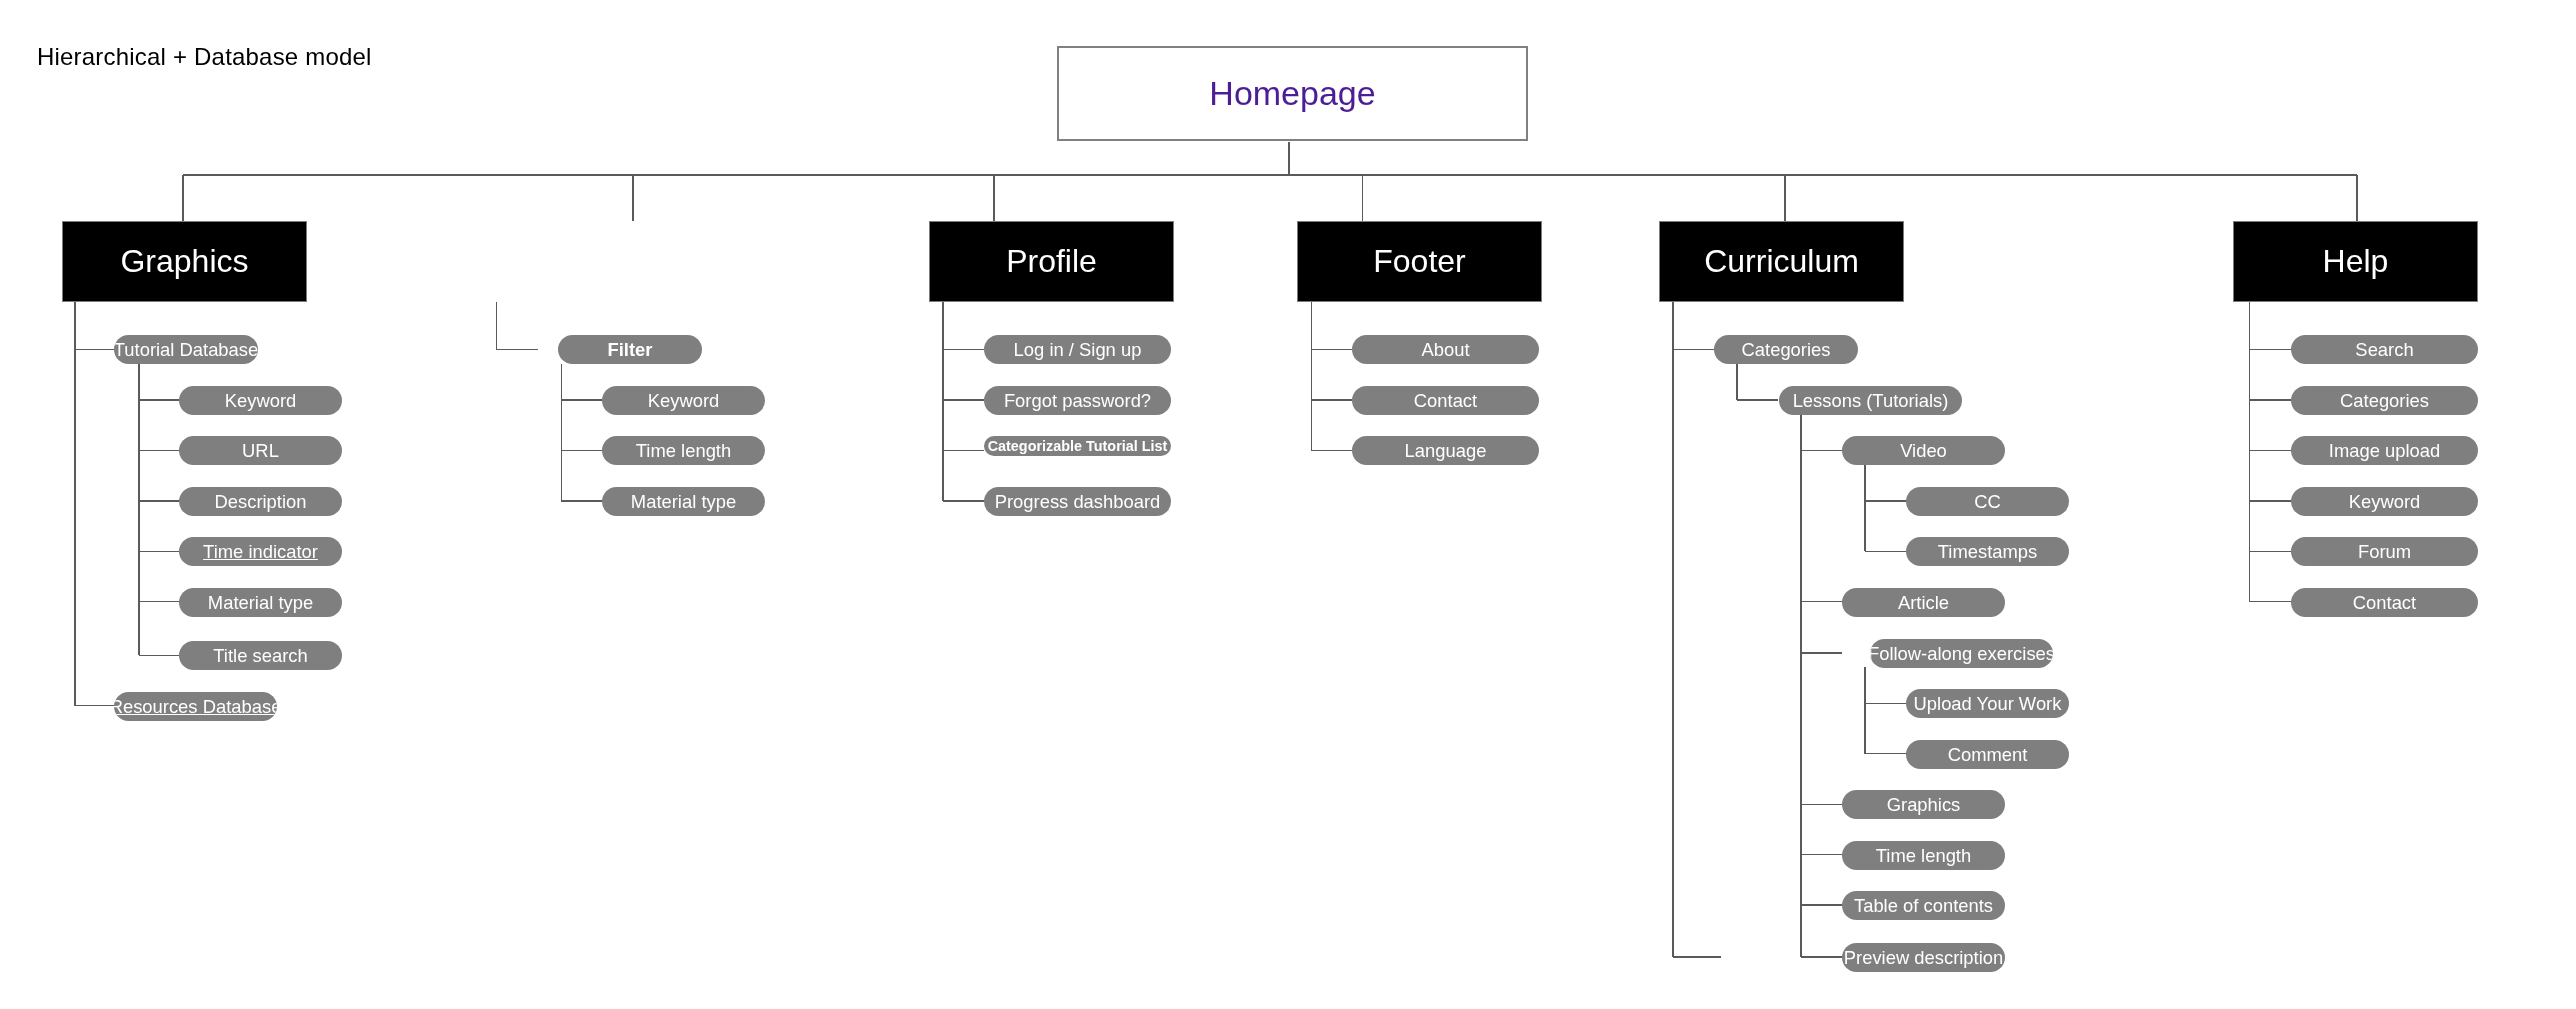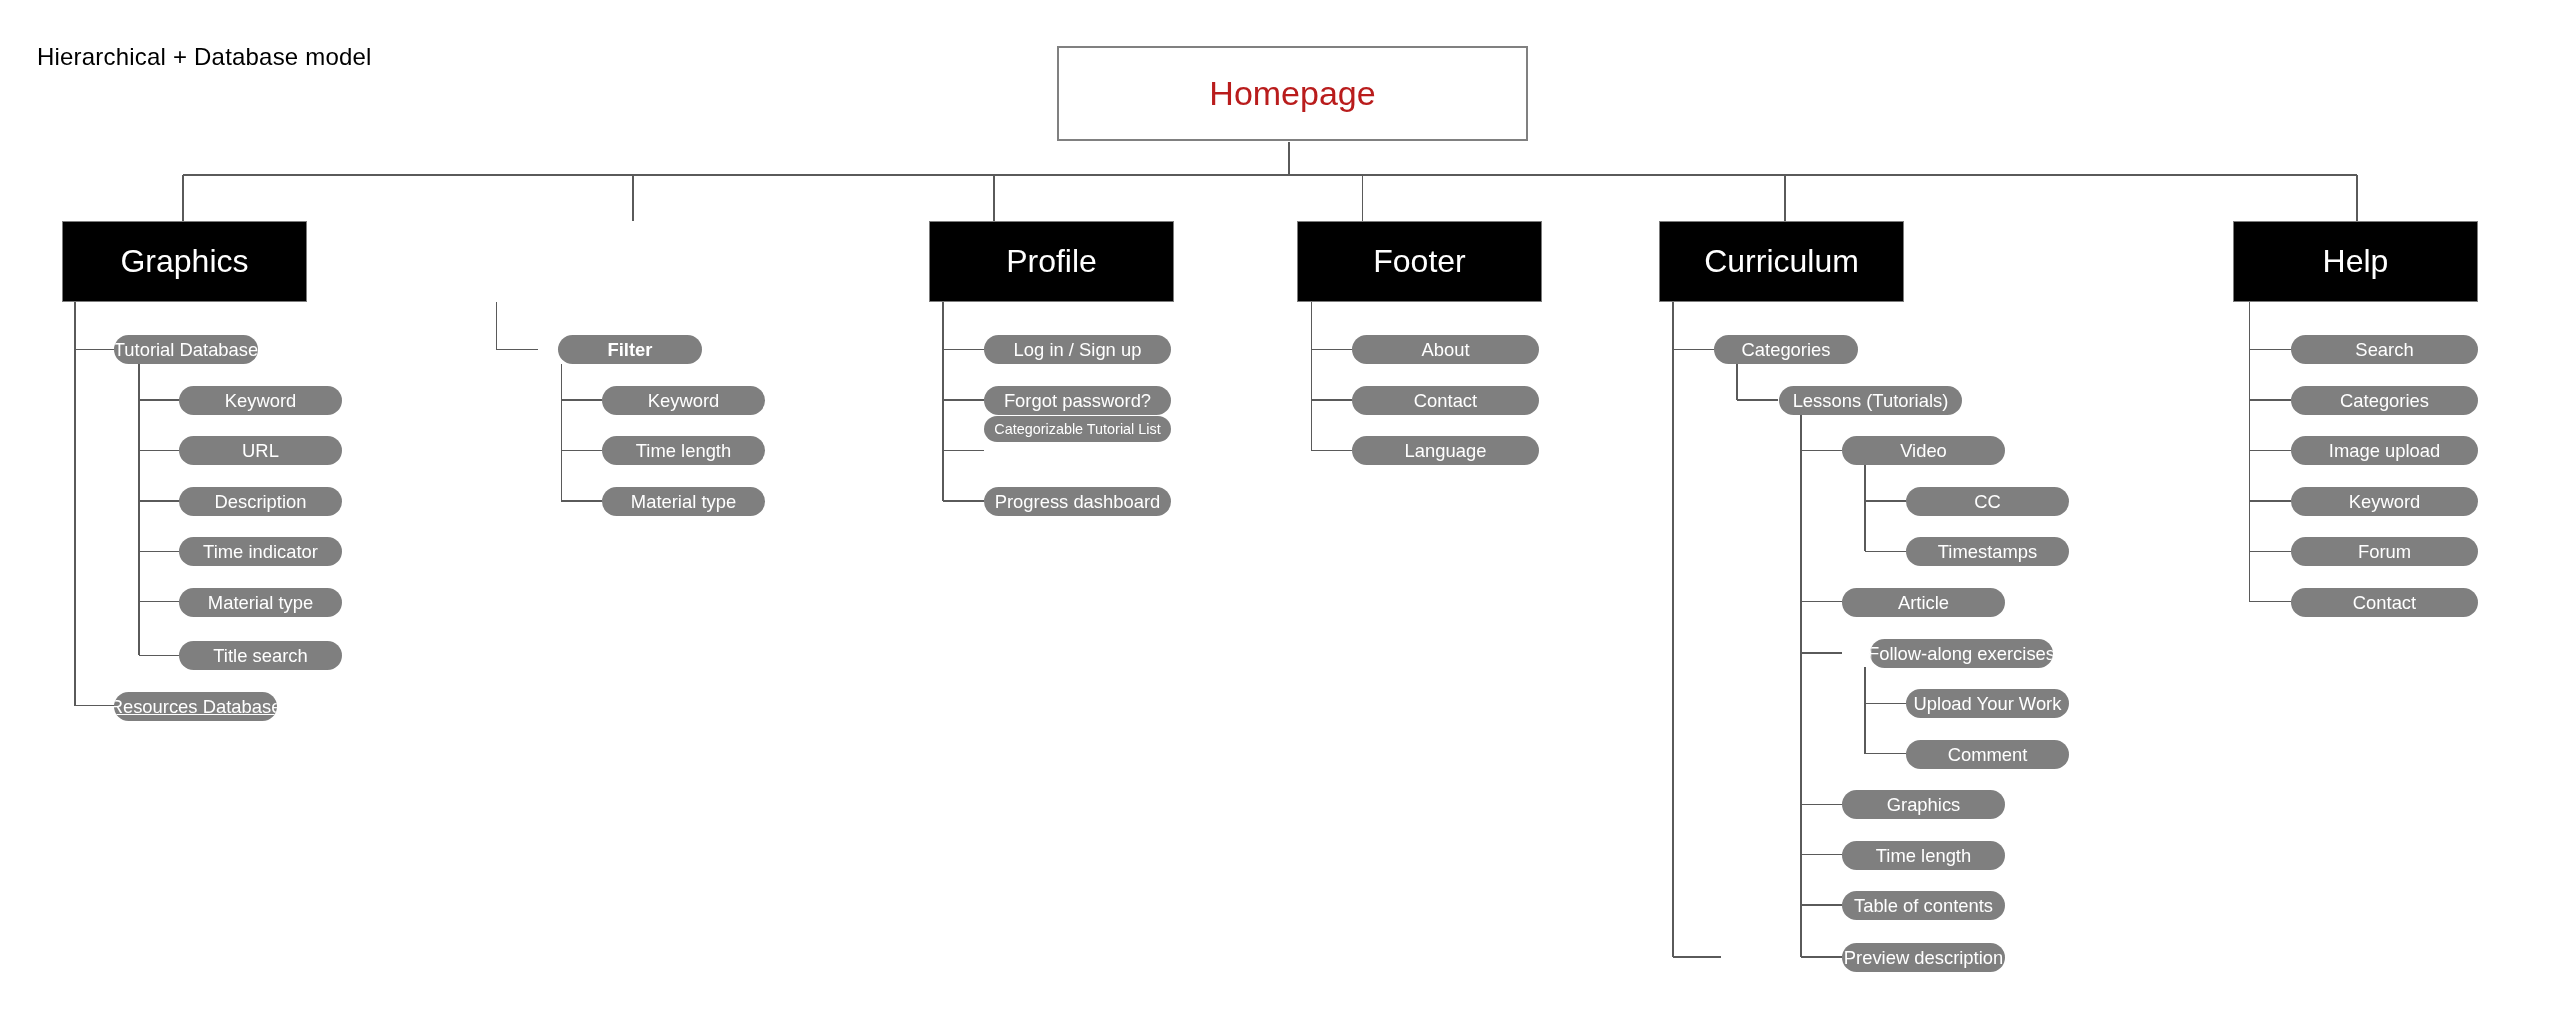--- a/index.html
+++ b/index.html
@@ -32,21 +32,21 @@
     letter-spacing:0.2px;
   }
   .node-root{
     position:absolute;
     box-sizing:border-box;
     background:#ffffff;
     border:2.4px solid #808080;
     display:flex;
     align-items:center;
     justify-content:center;
-    color:#b91c1c;
+    color:#4c1d95;
     font-size:34px;
     white-space:nowrap;
   }
   .node-section{
     position:absolute;
     box-sizing:border-box;
     background:#000000;
     border:0.8px solid #7c7c7c;
     display:flex;
     align-items:center;
@@ -169,33 +169,33 @@
   <div class="node-section" style="left:1297px; top:221px; width:245px; height:81px;">Footer</div>
 
   <div class="node-section" style="left:2233px; top:221px; width:245px; height:81px;">Help</div>
 
   <div class="node-section" style="left:1659px; top:221px; width:245px; height:81px;">Curriculum</div>
 
   <div class="node-pill" style="left:114px; top:335px; width:144px; height:29px;">Tutorial Database</div>
   <div class="node-pill" style="left:179px; top:386px; width:163px; height:29px;">Keyword</div>
   <div class="node-pill" style="left:179px; top:436px; width:163px; height:29px;">URL</div>
   <div class="node-pill" style="left:179px; top:487px; width:163px; height:29px;">Description</div>
-  <div class="node-pill" style="left:179px; top:537px; width:163px; height:29px;">Time indicator</div>
+  <div class="node-pill" style="left:179px; top:537px; width:163px; height:29px;text-decoration:underline;">Time indicator</div>
   <div class="node-pill" style="left:179px; top:588px; width:163px; height:29px;">Material type</div>
   <div class="node-pill" style="left:179px; top:641px; width:163px; height:29px;">Title search</div>
   <div class="node-pill" style="left:114px; top:692px; width:163px; height:29px;text-decoration:underline;">Resources Database</div>
 
   <div class="node-pill" style="left:558px; top:335px; width:144px; height:29px;font-weight:bold;">Filter</div>
   <div class="node-pill" style="left:602px; top:386px; width:163px; height:29px;">Keyword</div>
   <div class="node-pill" style="left:602px; top:436px; width:163px; height:29px;">Time length</div>
   <div class="node-pill" style="left:602px; top:487px; width:163px; height:29px;">Material type</div>
 
   <div class="node-pill" style="left:984px; top:335px; width:187px; height:29px;">Log in / Sign up</div>
   <div class="node-pill" style="left:984px; top:386px; width:187px; height:29px;">Forgot password?</div>
-  <div class="node-pill small" style="left:984px; top:416px; width:187px; height:26px;">Categorizable Tutorial List</div>
+  <div class="node-pill small" style="left:984px; top:436px; width:187px; height:20px;font-weight:bold;">Categorizable Tutorial List</div>
   <div class="node-pill" style="left:984px; top:487px; width:187px; height:29px;">Progress dashboard</div>
 
   <div class="node-pill" style="left:1352px; top:335px; width:187px; height:29px;">About</div>
   <div class="node-pill" style="left:1352px; top:386px; width:187px; height:29px;">Contact</div>
   <div class="node-pill" style="left:1352px; top:436px; width:187px; height:29px;">Language</div>
 
   <div class="node-pill" style="left:1714px; top:335px; width:144px; height:29px;">Categories</div>
   <div class="node-pill" style="left:1779px; top:386px; width:183px; height:29px;">Lessons (Tutorials)</div>
 
   <div class="node-pill" style="left:1842px; top:436px; width:163px; height:29px;">Video</div>

